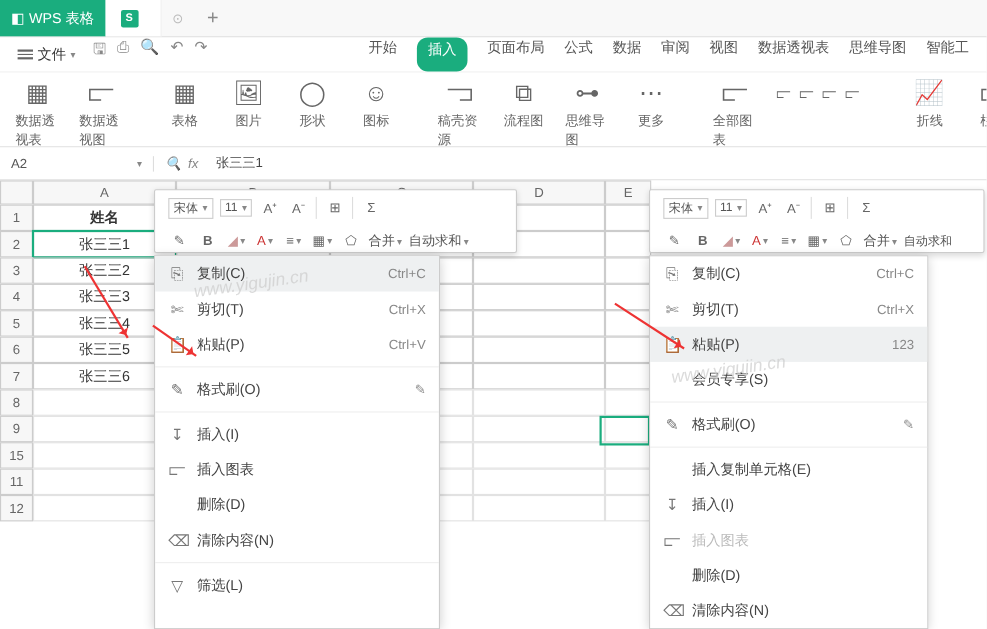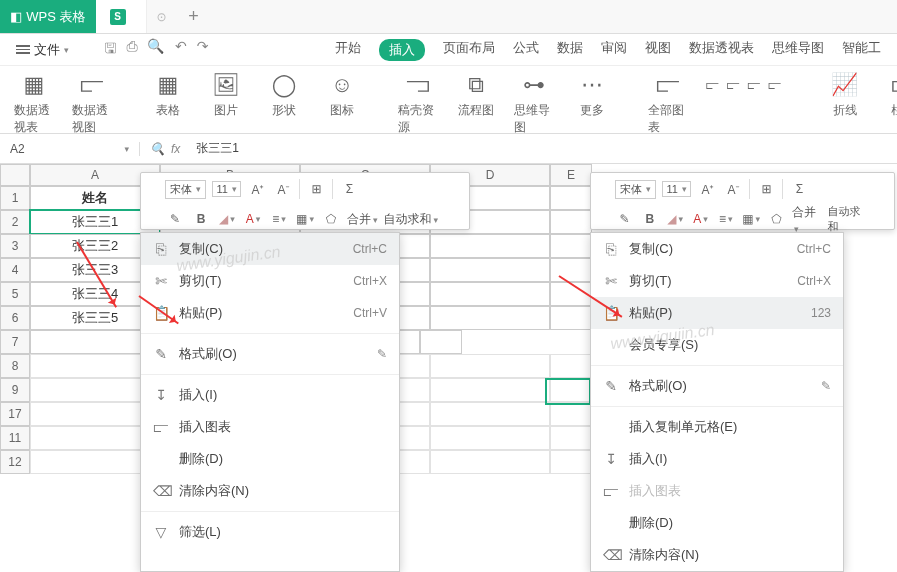--- a/index.html
+++ b/index.html
@@ -3,21 +3,21 @@
 <meta charset="utf-8">
 <style>
 * { margin:0; padding:0; box-sizing:border-box; font-family:"Microsoft YaHei","PingFang SC",sans-serif; }
 body { background:#f5f5f5; width:897px; height:572px; overflow:hidden; position:relative; font-size:12px; color:#333; }
 .titlebar { height:34px; background:#f8f8f8; display:flex; align-items:stretch; border-bottom:1px solid #ddd; }
 .logo-pill { background:#1aad7e; color:#fff; display:flex; align-items:center; padding:0 10px; font-size:13px; gap:4px; }
 .file-tab { background:#fff; display:flex; align-items:center; padding:0 14px; font-size:12px; color:#444; position:relative; border-right:1px solid #eee; }
 .file-tab .icon-s { width:16px; height:16px; background:#1aad7e; color:#fff; font-size:10px; font-weight:bold; display:inline-flex; align-items:center; justify-content:center; border-radius:2px; margin-right:6px; }
 .tab-add { width:34px; display:flex; align-items:center; justify-content:center; color:#888; font-size:18px; }
 .pin { width:30px; display:flex; align-items:center; justify-content:center; color:#bbb; }
-.menubar { height:32px; background:#fff; display:flex; align-items:center; padding:0 8px; gap:20px; border-bottom:1px solid #eee; }
+.menubar { height:32px; background:#fff; display:flex; padding:0 8px; gap:0; border-bottom:1px solid #eee; }
 .file-btn { display:flex; align-items:center; gap:4px; padding:4px 8px; font-size:13px; }
 .hamb { display:inline-block; width:14px; }
 .hamb span { display:block; height:1.5px; background:#666; margin:2px 0; }
 .qa-icons { display:flex; gap:10px; color:#888; font-size:14px; padding-left:8px; }
 .menu-right { margin-left:auto; display:flex; gap:18px; padding-right:8px; font-size:13px; color:#555; }
 .menu-right .active { background:#1aad7e; color:#fff; padding:2px 10px; border-radius:10px; }
 .ribbon { height:68px; background:#fff; display:flex; align-items:flex-start; padding:6px 14px; gap:18px; border-bottom:1px solid #ddd; color:#666; font-size:12px; overflow:hidden; }
 .r-item { display:flex; flex-direction:column; align-items:center; gap:4px; min-width:40px; }
 .r-icon { font-size:22px; color:#666; height:26px; display:flex; align-items:center; }
 .r-sep { width:1px; background:#e5e5e5; height:44px; margin-top:4px; }
@@ -29,21 +29,21 @@
 .grid { position:absolute; left:0; top:0; }
 .row { display:flex; height:24px; }
 .row.hdr { height:22px; }
 .corner { width:30px; border:1px solid #ccc; background:#f7f7f7; }
 .rowhdr { width:30px; border:1px solid #ccc; background:#f7f7f7; display:flex; align-items:center; justify-content:center; color:#666; font-size:12px; }
 .colhdr { border:1px solid #ccc; background:#f7f7f7; display:flex; align-items:center; justify-content:center; color:#666; font-size:12px; }
 .cell { border:1px solid #ccc; display:flex; align-items:center; justify-content:center; font-size:13px; color:#333; }
 .cell.header { font-weight:bold; }
 .cell.sel { outline:2px solid #1aad7e; outline-offset:-1px; }
 .wA { width:130px; } .wB { width:140px; } .wC { width:130px; } .wD { width:120px; }
-.float-toolbar { position:absolute; background:#fff; border:1px solid #ccc; border-radius:2px; box-shadow:0 2px 6px rgba(0,0,0,.15); height:58px; display:flex; align-items:center; padding:4px 24px; flex-wrap:wrap; gap:6px; font-size:12px; color:#555; width:330px; }
+.float-toolbar { position:absolute; background:#fff; border:1px solid #ccc; border-radius:2px; box-shadow:0 2px 6px rgba(0,0,0,.15); height:58px; display:flex; align-items:center; padding:4px 12px; flex-wrap:wrap; gap:6px; font-size:12px; color:#555; width:330px; }
 .ft1 { left:140px; top:172px; }
 .ft2 { left:590px; top:172px; width:305px; }
 .tb-row { display:flex; align-items:center; gap:6px; width:100%; height:24px; }
 .tb-sel { border:1px solid #ccc; padding:1px 4px; font-size:11px; display:inline-flex; align-items:center; gap:2px; }
 .tb-btn { width:20px; height:20px; display:inline-flex; align-items:center; justify-content:center; color:#666; }
 .ctx { position:absolute; background:#fff; border:1px solid #ccc; box-shadow:0 2px 10px rgba(0,0,0,.2); width:260px; font-size:13px; color:#444; }
 .ctx1 { left:140px; top:232px; height:340px; }
 .ctx2 { left:590px; top:232px; width:254px; height:340px; }
 .ctx-item { height:32px; display:flex; align-items:center; padding:0 12px; gap:10px; }
 .ctx-item.hover { background:#eef0f1; }
@@ -240,20 +240,21 @@
     <div class="row">
         <div class="rowhdr">6</div>
         <div class="cell wA">张三三5</div>
         <div class="cell wB"></div>
         <div class="cell wC"></div>
         <div class="cell wD"></div>
         <div class="cell" style="width:42px"></div>
       </div>
     <div class="row">
         <div class="rowhdr">7</div>
+        <div class="cell wA">张三三6</div>
         <div class="cell wB"></div>
         <div class="cell wC"></div>
         <div class="cell wD"></div>
         <div class="cell" style="width:42px"></div>
       </div>
     <div class="row">
         <div class="rowhdr">8</div>
         <div class="cell wA" style="border-color:#e2e2e2"></div>
         <div class="cell wB" style="border-color:#e2e2e2"></div>
         <div class="cell wC" style="border-color:#e2e2e2"></div>
@@ -262,21 +263,21 @@
       </div>
     <div class="row">
         <div class="rowhdr">9</div>
         <div class="cell wA" style="border-color:#e2e2e2"></div>
         <div class="cell wB" style="border-color:#e2e2e2"></div>
         <div class="cell wC" style="border-color:#e2e2e2"></div>
         <div class="cell wD" style="border-color:#e2e2e2"></div>
         <div class="cell" style="width:42px;border-color:#e2e2e2"></div>
       </div>
     <div class="row">
-        <div class="rowhdr">17</div>
+        <div class="rowhdr">15</div>
         <div class="cell wA" style="border-color:#e2e2e2"></div>
         <div class="cell wB" style="border-color:#e2e2e2"></div>
         <div class="cell wC" style="border-color:#e2e2e2"></div>
         <div class="cell wD" style="border-color:#e2e2e2"></div>
         <div class="cell" style="width:42px;border-color:#e2e2e2"></div>
       </div>
     <div class="row">
         <div class="rowhdr">11</div>
         <div class="cell wA" style="border-color:#e2e2e2"></div>
         <div class="cell wB" style="border-color:#e2e2e2"></div>

